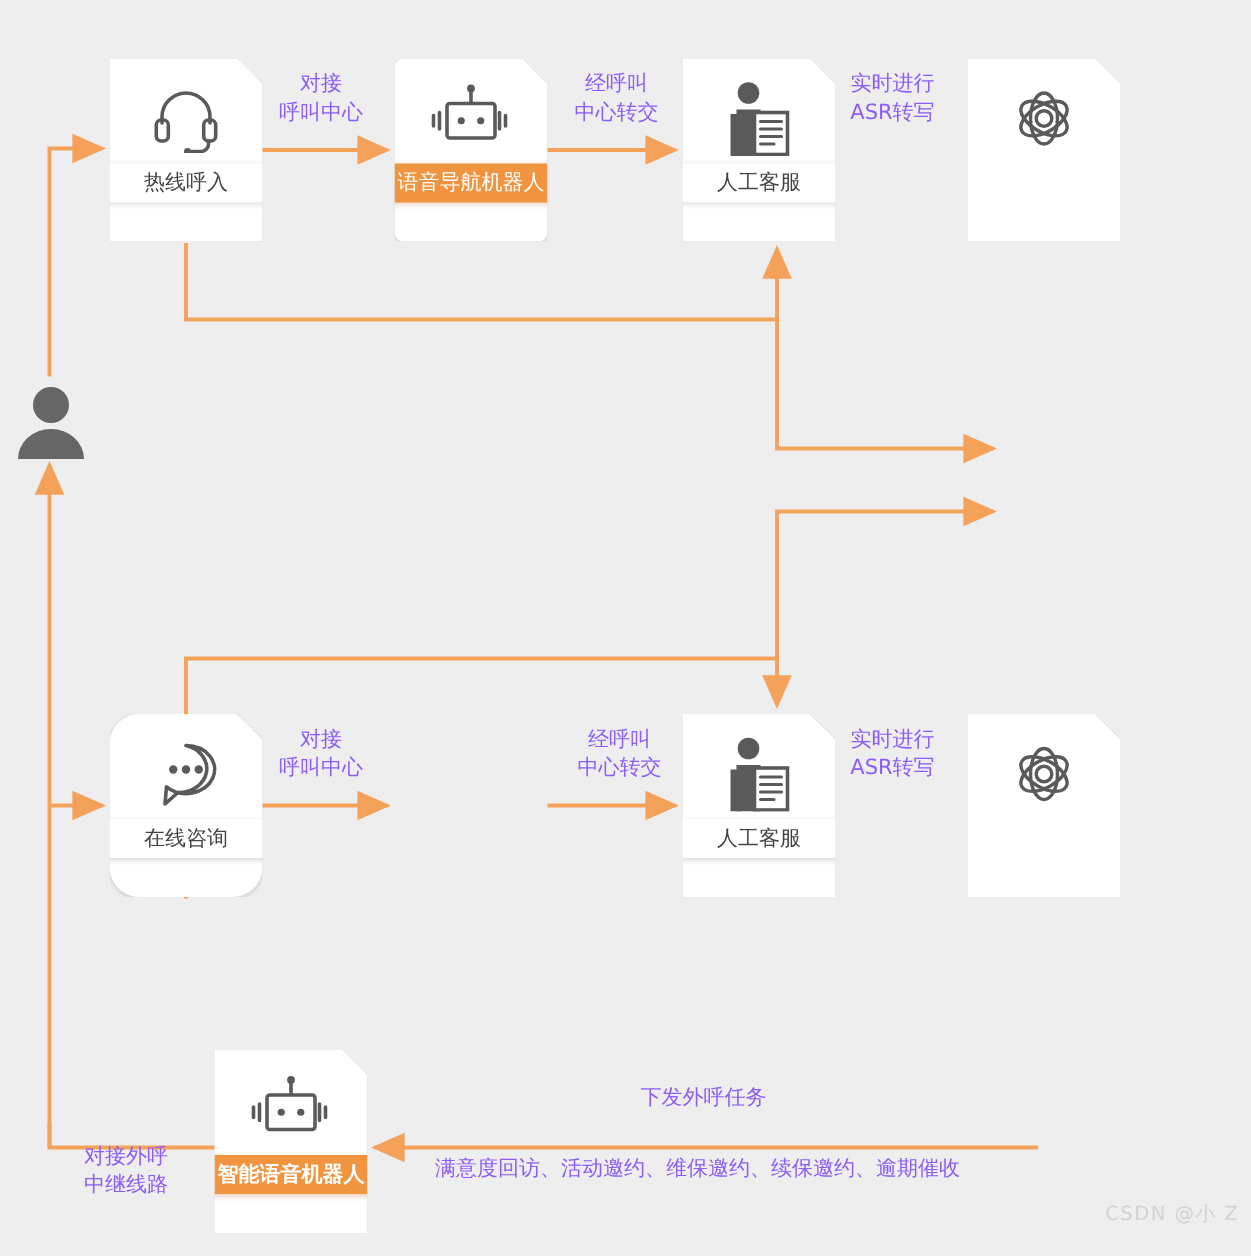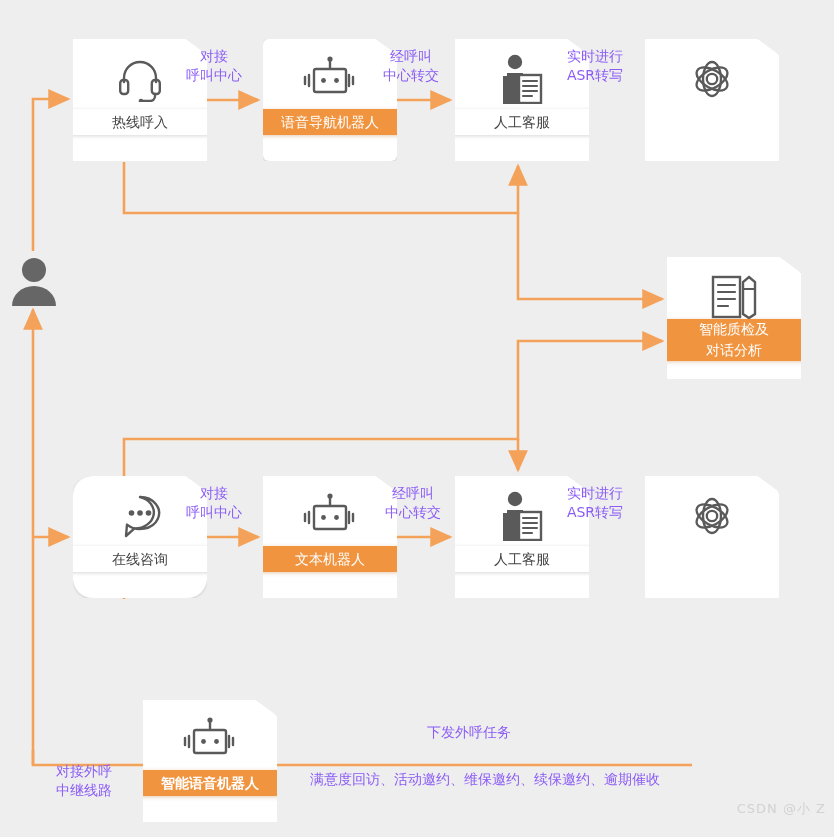--- a/index.html
+++ b/index.html
@@ -14,21 +14,20 @@
   #wires{position:absolute;left:0;top:0;width:834px;height:837px;}
 
   
   .node{
     position:absolute;
     width:102px;height:122px;
     background:#ffffff;
     box-shadow:0 1px 3px rgba(0,0,0,.13);
     
     clip-path:polygon(0 0, 84% 0, 100% 13%, 100% 100%, 0 100%);
-    padding-left:32px;
   }
   .node .fold{
     position:absolute;right:0;top:0;width:17px;height:17px;
     background:linear-gradient(225deg,#e6e6e6 0 50%,transparent 50%);
     pointer-events:none;
   }
   .node .glyph{
     position:absolute;left:0;right:0;top:14px;
     height:52px;
     display:flex;align-items:center;justify-content:center;
@@ -186,69 +185,36 @@
           <g fill="none" stroke="#5a5a5a" stroke-width="2.3">
         <ellipse cx="25" cy="24" rx="9" ry="17"></ellipse>
         <ellipse cx="25" cy="24" rx="9" ry="17" transform="rotate(60 25 24)"></ellipse>
         <ellipse cx="25" cy="24" rx="9" ry="17" transform="rotate(120 25 24)"></ellipse>
         <circle cx="25" cy="24" r="5.2"></circle>
       </g>
         </svg>
     </span>
   </div>
 
-  <div class="node" style="left:667px;top:257px;">
-    <span class="fold"></span>
-    <span class="glyph">
-      <svg width="54" height="48" viewBox="0 0 54 48">
-        <rect x="6" y="4" width="27" height="40" fill="#ffffff" stroke="#5a5a5a" stroke-width="2.4"></rect>
-        <g stroke="#5a5a5a" stroke-width="2.2" stroke-linecap="round">
-          <path d="M11,12 h17 M11,19 h17 M11,26 h17 M11,33 h10"></path>
-        </g>
-        <path d="M42,4 l6,5 v32 l-6,4 l-6,-4 V9 z" fill="#ffffff" stroke="#5a5a5a" stroke-width="2.4"></path>
-        <path d="M36,16 h12" stroke="#5a5a5a" stroke-width="2.2"></path>
-      </svg>
-    </span>
-    <span class="chip hl two">
-      <span>智能质检及</span><br>
-      <span>对话分析</span>
-    </span>
-  </div>
 
   <div class="node" style="left:73px;top:476px;border-radius:20px;">
     <span class="fold"></span>
     <span class="glyph">
       <svg width="50" height="46" viewBox="0 0 50 46">
           <g fill="none" stroke="#5a5a5a" stroke-width="2.4">
         <path d="M25,4 a19,16 0 1 1 -13,27.6 L11,43 L19.5,35.4 A19,16 0 0 0 25,4 z" stroke-linejoin="round"></path>
       </g>
         <circle cx="16.5" cy="20" r="2.8" fill="#5a5a5a"></circle>
         <circle cx="25" cy="20" r="2.8" fill="#5a5a5a"></circle>
         <circle cx="33.5" cy="20" r="2.8" fill="#5a5a5a"></circle>
       </svg>
     </span>
     <span class="chip">在线咨询</span>
   </div>
 
-  <div class="node" style="left:263px;top:476px;">
-    <span class="fold"></span>
-    <span class="glyph">
-      <svg width="56" height="46" viewBox="0 0 56 46">
-          <g fill="none" stroke="#5a5a5a" stroke-width="2.4" stroke-linecap="round">
-        <path d="M28,4 v8"></path>
-            <circle cx="28" cy="3" r="2.6" fill="#5a5a5a" stroke="none"></circle>
-        <rect x="12" y="13" width="32" height="23" rx="2"></rect>
-        <path d="M7,19 v11 M47,19 v11 M3,21 v7 M51,21 v7"></path>
-        <circle cx="21.5" cy="24.5" r="2.4" fill="#5a5a5a" stroke="none"></circle>
-        <circle cx="34.5" cy="24.5" r="2.4" fill="#5a5a5a" stroke="none"></circle>
-      </g>
-        </svg>
-    </span>
-    <span class="chip hl">文本机器人</span>
-  </div>
 
   <div class="node" style="left:455px;top:476px;">
     <span class="fold"></span>
     <span class="glyph">
       <svg width="48" height="50" viewBox="0 0 48 50">
         <circle cx="17" cy="8" r="7.2" fill="#5a5a5a"></circle>
         <path d="M9,19 h16 v31 h-16 z" fill="#5a5a5a"></path>
         <path d="M5,22 h7 v28 h-7 z" fill="#5a5a5a"></path>
         <rect x="21" y="21" width="22" height="28" fill="#ffffff" stroke="#5a5a5a" stroke-width="2.4"></rect>
         <g stroke="#5a5a5a" stroke-width="2.1" stroke-linecap="round">
@@ -306,16 +272,16 @@
   <div class="elabel" style="left:377px;top:484px;width:72px;">
     <span>经呼叫</span><br><span>中心转交</span>
   </div>
   <div class="elabel" style="left:556px;top:484px;width:78px;">
     <span>实时进行</span><br><span>ASR转写</span>
   </div>
   <div class="elabel" style="left:42px;top:762px;width:84px;">
     <span>对接外呼</span><br><span>中继线路</span>
   </div>
   <div class="elabel" style="left:427px;top:723px;">下发外呼任务</div>
-  <div class="elabel" style="left:290px;top:770px;margin-left:20px;">满意度回访、活动邀约、维保邀约、续保邀约、逾期催收</div>
+  <div class="elabel" style="left:290px;top:770px;">满意度回访、活动邀约、维保邀约、续保邀约、逾期催收</div>
 
   <div class="wm">CSDN @小 Z</div>
 </div>
 
 </body></html>

